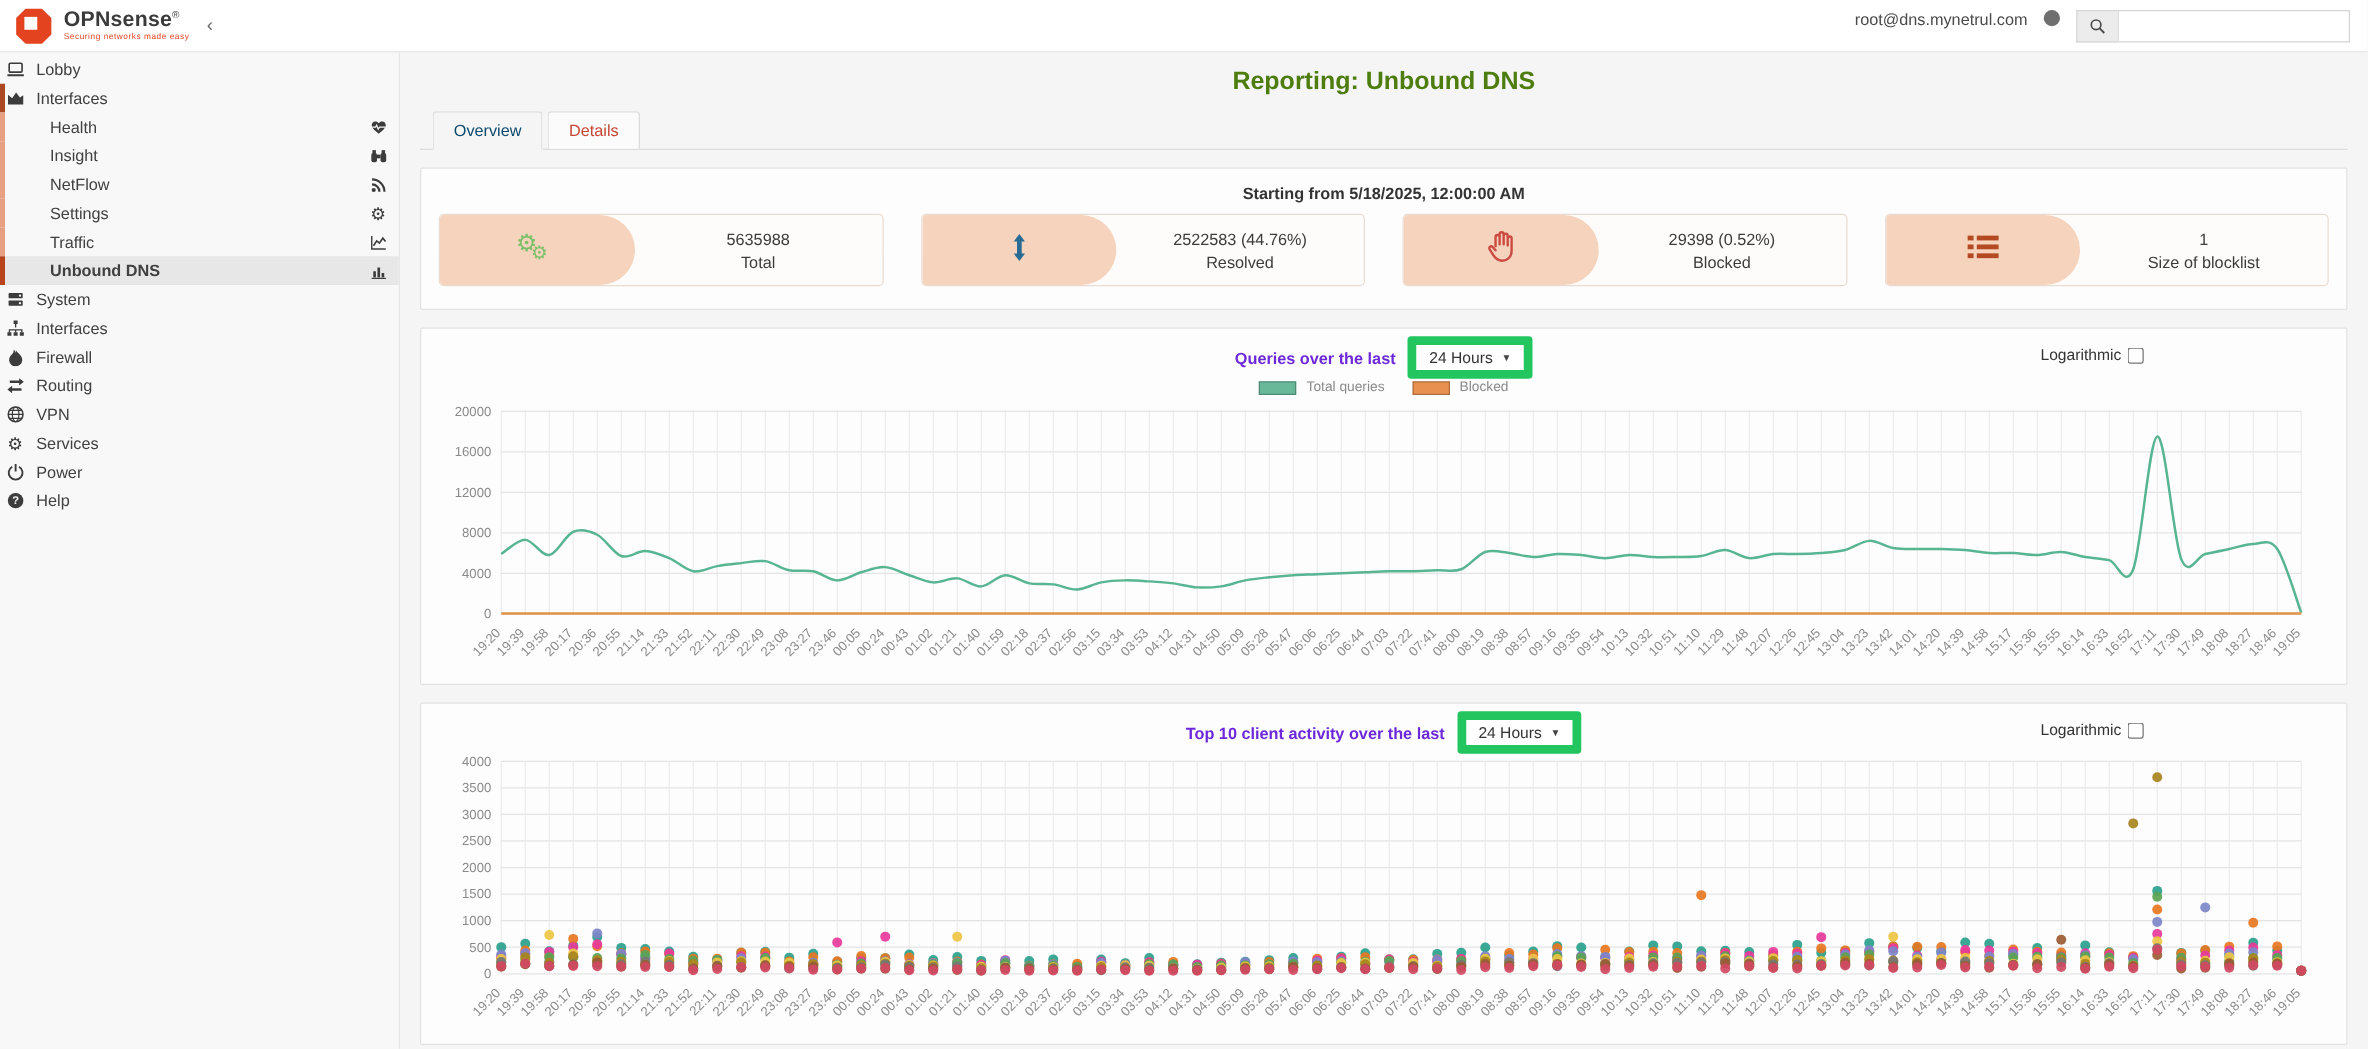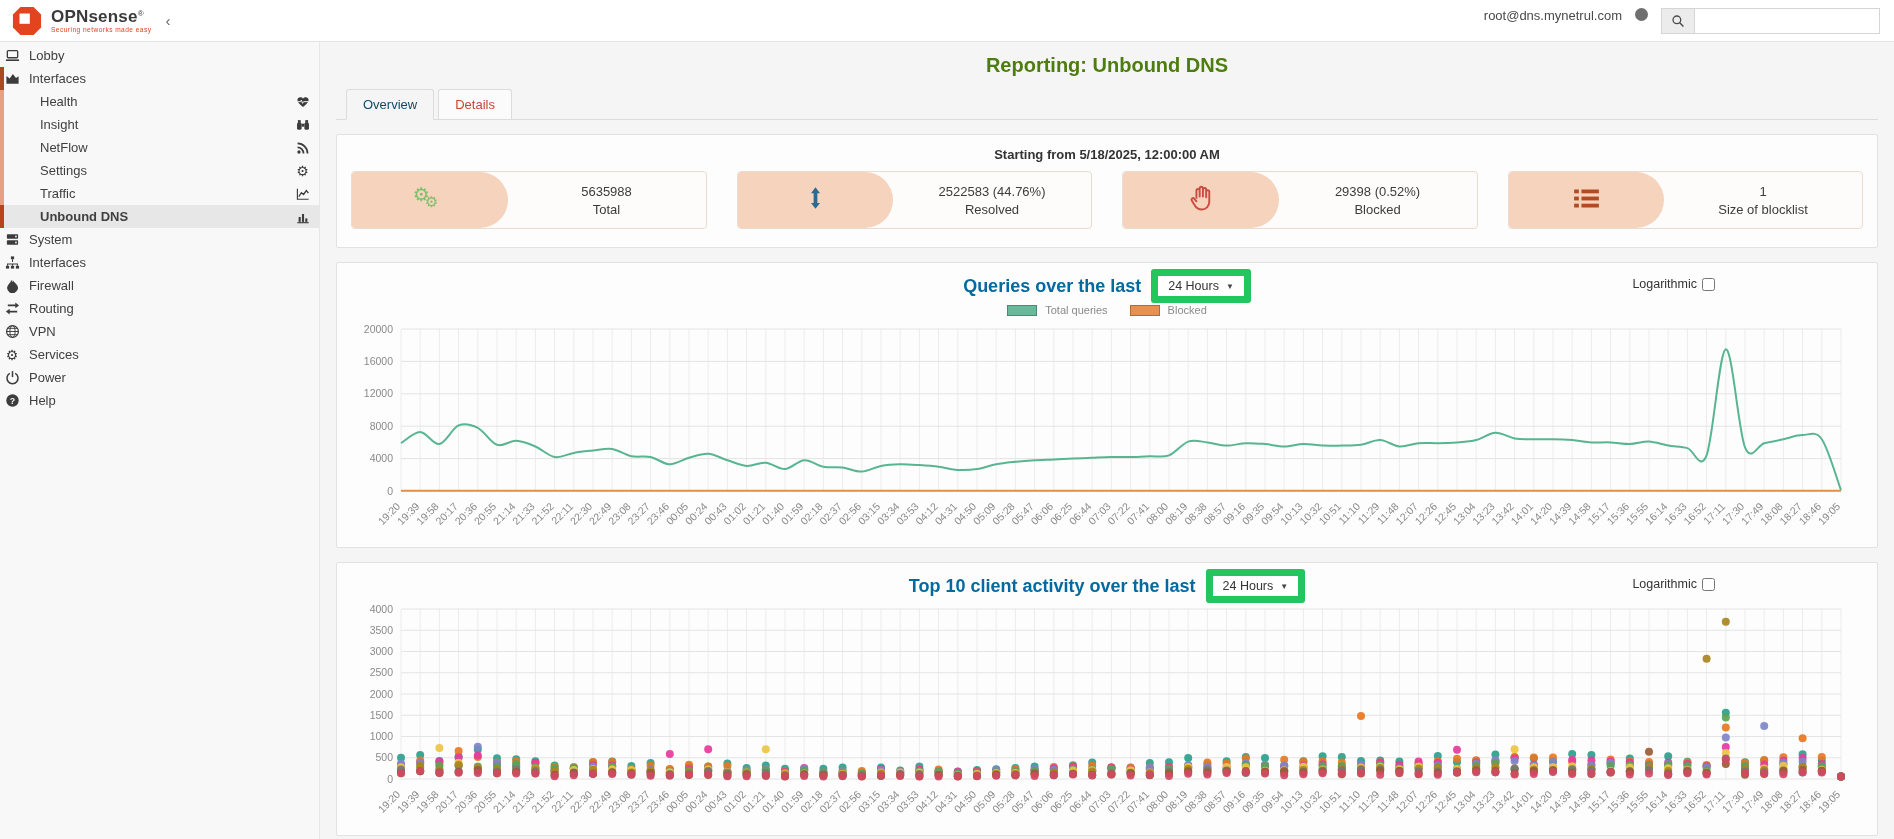--- a/index.html
+++ b/index.html
@@ -41,21 +41,21 @@
   .panel{background:#fdfdfd;border:1px solid #e2e2e2;border-radius:2px;margin-top:14px;padding:8px 12px;position:relative;}
   .stats-heading{text-align:center;font-size:13px;font-weight:bold;color:#333;margin:4px 0 2px;}
   .cards{display:flex;gap:30px;margin:9px 2px 10px;}
   .card{flex:1;height:56px;border:1px solid #e9dcd2;border-radius:4px;background:#fdfcfb;display:flex;overflow:hidden;}
   .card-left{width:44%;background:#f5d3bd;border-radius:3px 28px 28px 3px;display:flex;align-items:center;justify-content:center;flex:none;}
   .card-right{flex:1;display:flex;flex-direction:column;align-items:center;justify-content:center;font-size:13px;color:#3c3c3c;gap:3px;}
   .gears-wrap{position:relative;width:34px;height:30px;}
   .gearA{position:absolute;left:0;top:-2px;font-size:19px;}
   .gearB{position:absolute;left:12px;top:8px;font-size:15px;}
   .chart-header{position:relative;height:26px;display:flex;align-items:center;justify-content:center;gap:10px;margin-top:2px;}
-  .chart-title{font-size:18px;font-weight:bold;color:#0369a1;}
+  .chart-title{font-size:13px;font-weight:bold;color:#6d28d9;}
   .dropdown{display:inline-flex;align-items:center;gap:7px;padding:3px 10px;border:7px solid #22c55e;border-radius:3px;background:#fff;font-size:12.5px;color:#333;cursor:pointer;}
   .caret{font-size:8px;color:#444;}
   .log-wrap{position:absolute;right:150px;top:4px;display:flex;align-items:center;gap:5px;font-size:12.5px;color:#333;}
   .log-wrap input{width:13px;height:13px;margin:0;}
   .legend{display:flex;justify-content:center;gap:22px;align-items:center;height:18px;margin-top:2px;}
   .legend-item{display:flex;align-items:center;gap:8px;font-size:11px;color:#8a8a8a;}
   .swatch{width:30px;height:11px;border:1px solid rgba(0,0,0,.25);box-sizing:border-box;}
   svg.chart{display:block;margin-top:4px;}
   text{font-family:"Liberation Sans",sans-serif;}
 </style>

